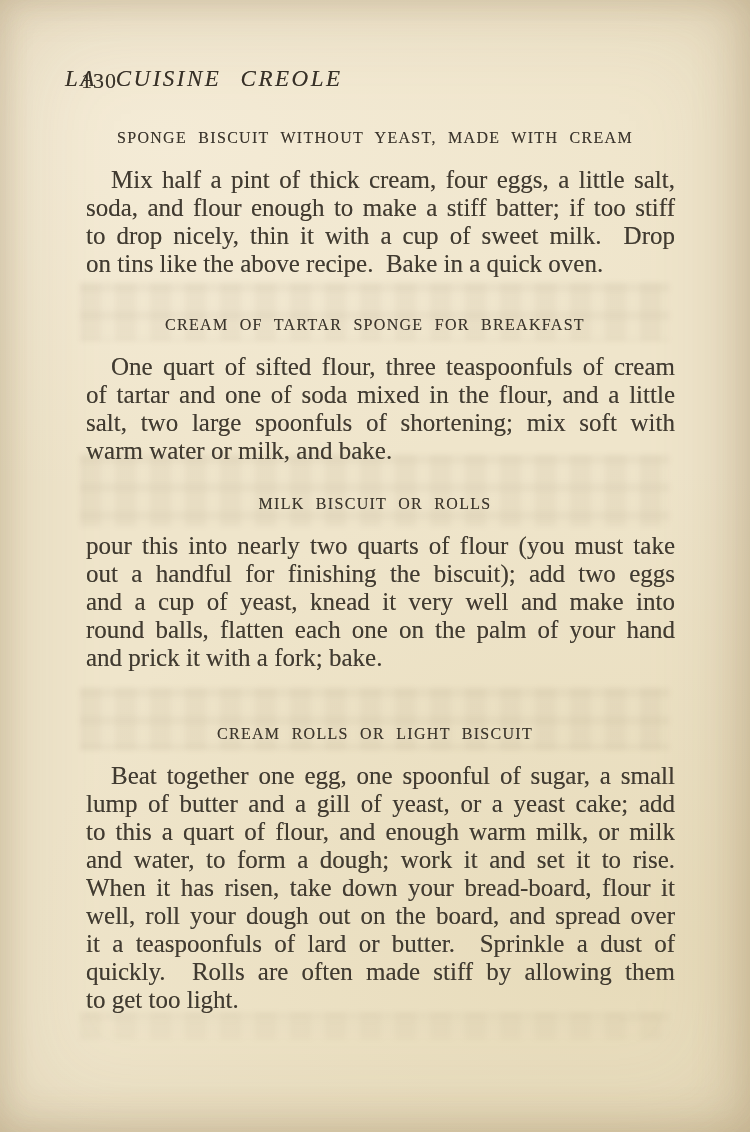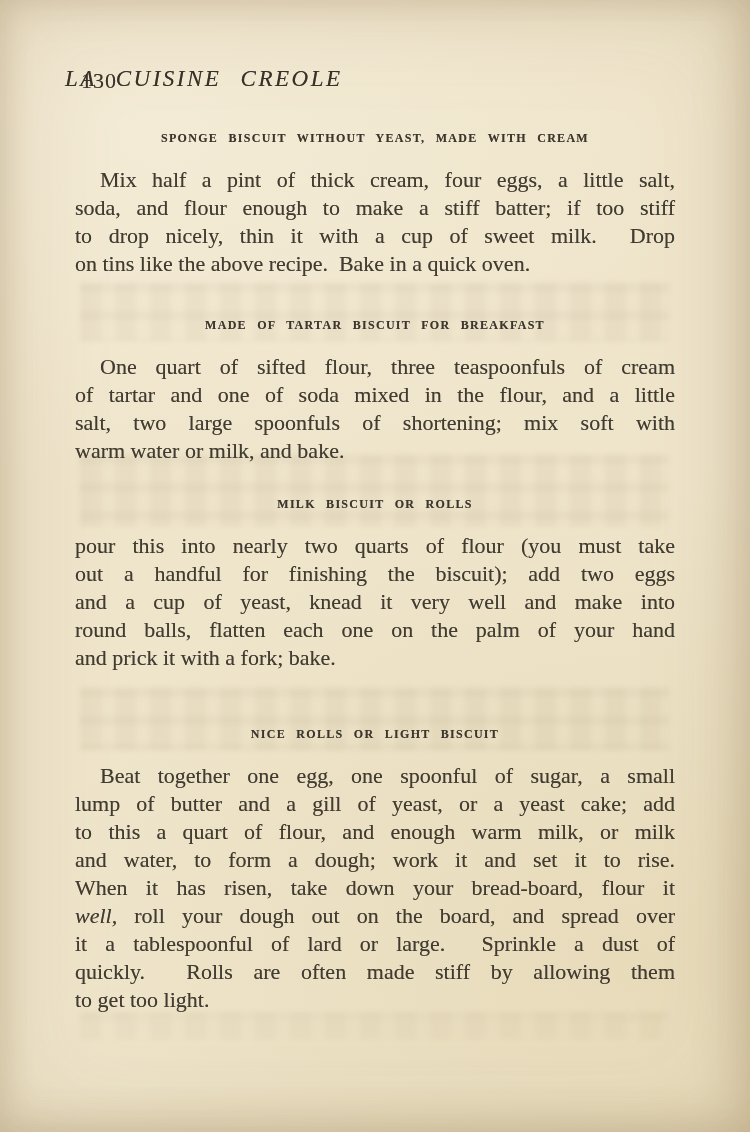--- a/index.html
+++ b/index.html
@@ -55,41 +55,42 @@
   }
 
   .sec { position: absolute; left: 75px; width: 600px; }
   .s1 { top: 129px; }
   .s2 { top: 316px; }
   .s3 { top: 495px; }
   .s4 { top: 725px; }
 
   .sec h2 {
     margin: 0;
-    font-size: 12px; line-height: 18px;
-    font-weight: bold;
+    font-size: 16px; line-height: 18px;
+    font-weight: normal;
     text-align: center;
     letter-spacing: 1.3px; word-spacing: 6px;
     color: #3c362d;
     text-shadow: 0 0 .5px rgba(60,54,45,.5);
   }
 
   .para { margin-top: 19px; }
   .line {
     height: 28px; line-height: 28px;
-    font-size: 22px;
+    font-size: 25px;
     white-space: pre-wrap;
     text-align: justify;
     text-align-last: left;
     color: #413b31;
     text-shadow: 0 0 .6px rgba(62,56,46,.5);
+    margin-left: 11px;
   }
   .line.just { text-align-last: justify; }
   .line.indent { text-indent: 25px; }
-  .line .it { font-style: italic; }
+  .line .it { }
 
   .vignette {
     position: absolute; inset: 0;
     box-shadow:
       inset 0 0 110px rgba(151,125,83,0.22),
       inset -16px 0 45px rgba(140,113,72,0.16),
       inset 6px 0 25px rgba(150,126,88,0.10),
       inset 0 -12px 38px rgba(140,113,72,0.10);
     pointer-events: none;
   }
@@ -113,49 +114,49 @@
     <h2>SPONGE BISCUIT WITHOUT YEAST, MADE WITH CREAM</h2>
     <div class="para">
         <div class="line indent just">Mix half a pint of thick cream, four eggs, a little salt,</div>
         <div class="line just">soda, and flour enough to make a stiff batter; if too stiff</div>
         <div class="line just">to drop nicely, thin it with a cup of sweet milk.  Drop</div>
         <div class="line">on tins like the above recipe.  Bake in a quick oven.</div>
       </div>
   </section>
 
   <section class="sec s2">
-    <h2>MADE OF TARTAR BISCUIT FOR BREAKFAST</h2>
+    <h2>CREAM OF TARTAR SPONGE FOR BREAKFAST</h2>
     <div class="para">
         <div class="line indent just">One quart of sifted flour, three teaspoonfuls of cream</div>
         <div class="line just">of tartar and one of soda mixed in the flour, and a little</div>
         <div class="line just">salt, two large spoonfuls of shortening; mix soft with</div>
         <div class="line">warm water or milk, and bake.</div>
       </div>
   </section>
 
   <section class="sec s3">
     <h2>MILK BISCUIT OR ROLLS</h2>
     <div class="para">
         <div class="line just">pour this into nearly two quarts of flour (you must take</div>
         <div class="line just">out a handful for finishing the biscuit); add two eggs</div>
         <div class="line just">and a cup of yeast, knead it very well and make into</div>
         <div class="line just">round balls, flatten each one on the palm of your hand</div>
         <div class="line">and prick it with a fork; bake.</div>
       </div>
   </section>
 
   <section class="sec s4">
-    <h2>NICE ROLLS OR LIGHT BISCUIT</h2>
+    <h2>CREAM ROLLS OR LIGHT BISCUIT</h2>
     <div class="para">
         <div class="line indent just">Beat together one egg, one spoonful of sugar, a small</div>
         <div class="line just">lump of butter and a gill of yeast, or a yeast cake; add</div>
         <div class="line just">to this a quart of flour, and enough warm milk, or milk</div>
         <div class="line just">and water, to form a dough; work it and set it to rise.</div>
         <div class="line just">When it has risen, take down your bread-board, flour it</div>
         <div class="line just"><span class="it">well,</span><span> roll your dough out on the board, and spread over</span></div>
-        <div class="line just">it a tablespoonful of lard or large.  Sprinkle a dust of</div>
+        <div class="line just">it a teaspoonfuls of lard or butter.  Sprinkle a dust of</div>
         <div class="line just">quickly.  Rolls are often made stiff by allowing them</div>
         <div class="line">to get too light.</div>
       </div>
   </section>
 
   <div class="vignette"></div>
 </div>
 
 </body></html>

